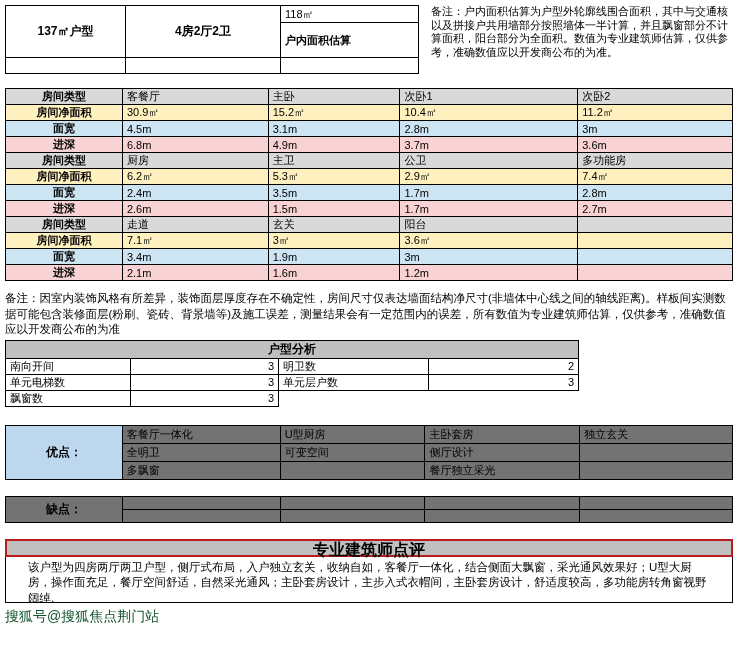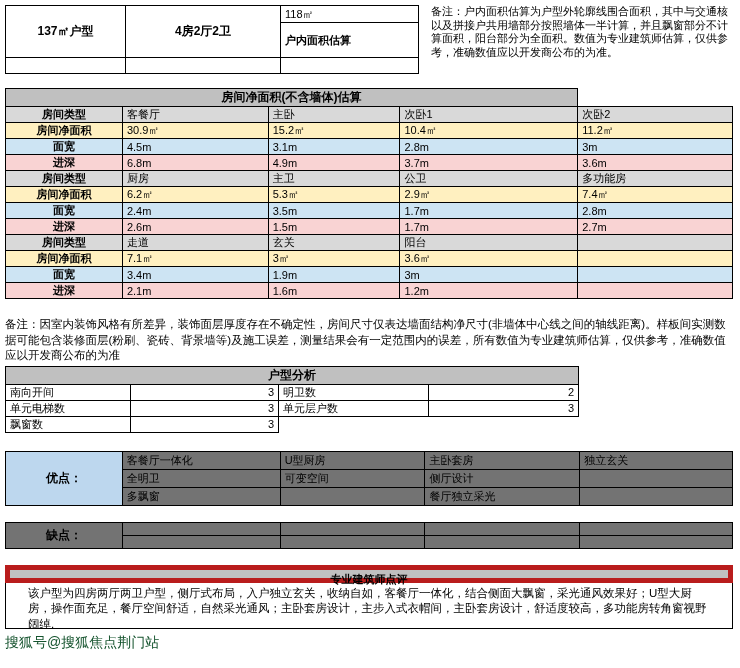--- a/index.html
+++ b/index.html
@@ -36,39 +36,39 @@
     width: 302px;
     height: 66px;
     overflow: hidden;
     font-size: 11px;
     line-height: 13.5px;
     white-space: normal;
   }
 
   .main-table { margin-top: 14px; }
   .footnote {
-    margin-top: 18px;
+    margin-top: 10px;
     width: 728px;
     font-size: 11.5px;
     line-height: 15.5px;
     white-space: normal;
   }
 
   .analysis-table { margin-top: 2px; padding-left: 48px; }
   .pros-table { margin-top: 18px; }
   .pros-table td { height: 18px; }
   .cons-table { margin-top: 16px; }
   .cons-table td { height: 13px; }
 
   .review-title {
     margin-top: 16px;
     width: 728px;
-    border: 5px solid #b91c1c;
+    border: 2px solid #b91c1c;
     background: #C0C0C0;
-    font-size: 11px;
+    font-size: 16px;
     font-weight: bold;
     text-align: center;
     height: 18px;
     line-height: 18px;
   }
   .review-body {
     width: 728px;
     border: 1px solid #000;
     border-top: none;
     padding: 3px 22px;
@@ -117,24 +117,20 @@
 
   <table class="main-table">
     <colgroup>
         <col style="width:117px">
         <col style="width:146px">
         <col style="width:132px">
         <col style="width:178px">
         <col style="width:155px">
       </colgroup>
     <tbody>
-        <tr>
-      <td colspan="4" class="gray b c" style="font-size:12px">房间净面积(不含墙体)估算</td>
-      <td class="nb"></td>
-    </tr>
 
     <tr>
       <td class="lgray b c">房间类型</td>
       <td class="lgray">客餐厅</td>
       <td class="lgray">主卧</td>
       <td class="lgray">次卧1</td>
       <td class="lgray">次卧2</td>
     </tr>
     <tr>
       <td class="yellow b c">房间净面积</td>

